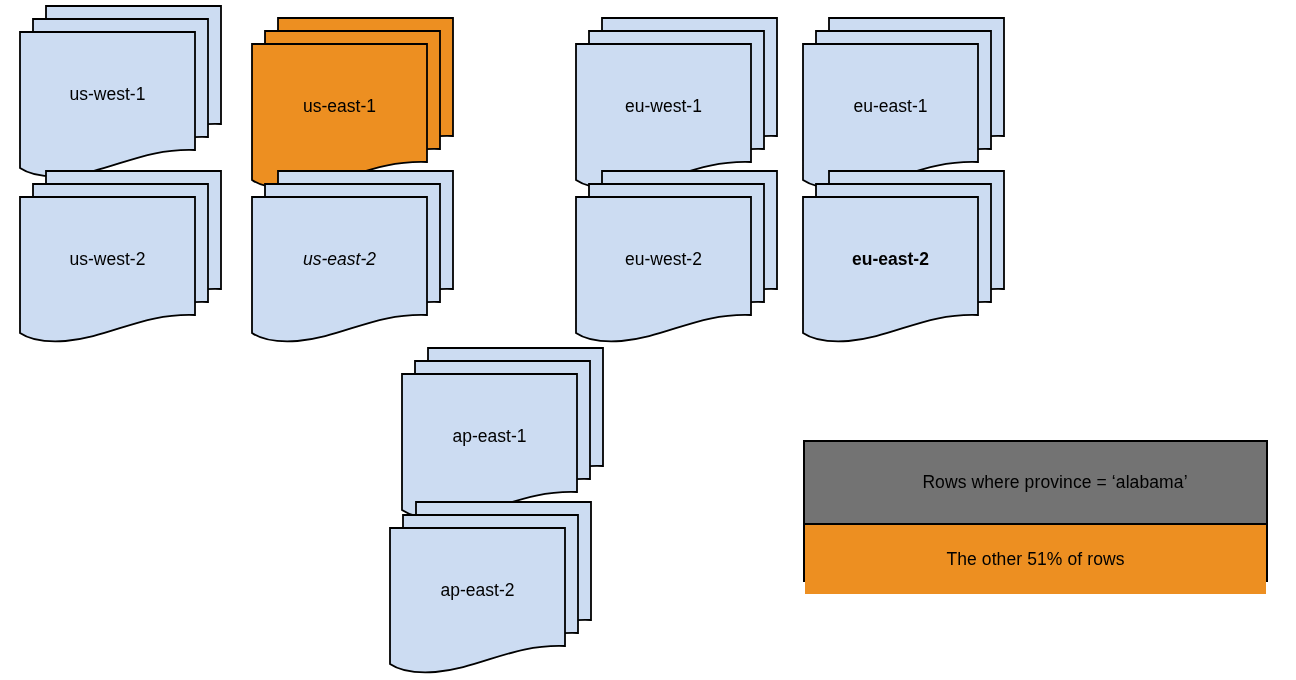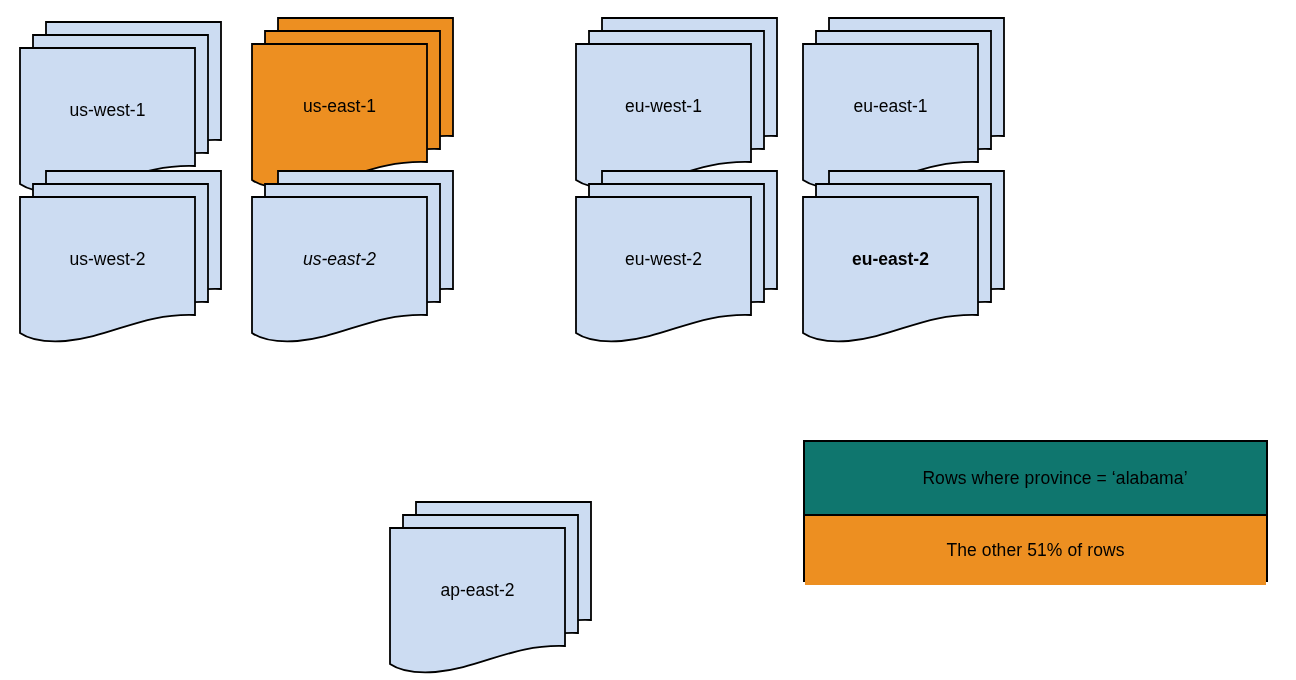--- a/index.html
+++ b/index.html
@@ -50,21 +50,21 @@
     letter-spacing: 0.1px;
   }
   .legend-row.top {
     border-bottom: 2px solid #000000;
   }
 </style>
 </head>
 <body>
 
 <div id="canvas">
-    <div class="stack" style="left: 18px; top: 20px;">
+    <div class="stack" style="left: 18px; top: 4px;">
       <svg width="205" height="174" viewBox="0 0 205 174">
         <g transform="translate(28,2)">
           <path d="M 0 0 L 175 0 L 175 118 C 122.49999999999999 116, 91 140, 45.5 144 C 24.500000000000004 145.5, 8.75 142, 0 136 Z" fill="#CCDCF2" stroke="#000000" stroke-width="1.8" stroke-linejoin="miter"></path>
         </g>
         <g transform="translate(15,15)">
           <path d="M 0 0 L 175 0 L 175 118 C 122.49999999999999 116, 91 140, 45.5 144 C 24.500000000000004 145.5, 8.75 142, 0 136 Z" fill="#CCDCF2" stroke="#000000" stroke-width="1.8" stroke-linejoin="miter"></path>
         </g>
         <g transform="translate(2,28)">
           <path d="M 0 0 L 175 0 L 175 118 C 122.49999999999999 116, 91 140, 45.5 144 C 24.500000000000004 145.5, 8.75 142, 0 136 Z" fill="#CCDCF2" stroke="#000000" stroke-width="1.8" stroke-linejoin="miter"></path>
         </g>
@@ -162,35 +162,49 @@
         </g>
         <g transform="translate(15,15)">
           <path d="M 0 0 L 175 0 L 175 118 C 122.49999999999999 116, 91 140, 45.5 144 C 24.500000000000004 145.5, 8.75 142, 0 136 Z" fill="#CCDCF2" stroke="#000000" stroke-width="1.8" stroke-linejoin="miter"></path>
         </g>
         <g transform="translate(2,28)">
           <path d="M 0 0 L 175 0 L 175 118 C 122.49999999999999 116, 91 140, 45.5 144 C 24.500000000000004 145.5, 8.75 142, 0 136 Z" fill="#CCDCF2" stroke="#000000" stroke-width="1.8" stroke-linejoin="miter"></path>
         </g>
         <text class="doc-label" x="89.5" y="91.72">eu-east-2</text>
       </svg>
     </div>
+    <div class="stack" style="left: 400px; top: 346px;">
+      <svg width="205" height="174" viewBox="0 0 205 174">
+        <g transform="translate(28,2)">
+          <path d="M 0 0 L 175 0 L 175 118 C 122.49999999999999 116, 91 140, 45.5 144 C 24.500000000000004 145.5, 8.75 142, 0 136 Z" fill="#CCDCF2" stroke="#000000" stroke-width="1.8" stroke-linejoin="miter"></path>
+        </g>
+        <g transform="translate(15,15)">
+          <path d="M 0 0 L 175 0 L 175 118 C 122.49999999999999 116, 91 140, 45.5 144 C 24.500000000000004 145.5, 8.75 142, 0 136 Z" fill="#CCDCF2" stroke="#000000" stroke-width="1.8" stroke-linejoin="miter"></path>
+        </g>
+        <g transform="translate(2,28)">
+          <path d="M 0 0 L 175 0 L 175 118 C 122.49999999999999 116, 91 140, 45.5 144 C 24.500000000000004 145.5, 8.75 142, 0 136 Z" fill="#CCDCF2" stroke="#000000" stroke-width="1.8" stroke-linejoin="miter"></path>
+        </g>
+        <text class="doc-label" x="89.5" y="91.72">ap-east-1</text>
+      </svg>
+    </div>
     <div class="stack" style="left: 388px; top: 500px;">
       <svg width="205" height="174" viewBox="0 0 205 174">
         <g transform="translate(28,2)">
           <path d="M 0 0 L 175 0 L 175 118 C 122.49999999999999 116, 91 140, 45.5 144 C 24.500000000000004 145.5, 8.75 142, 0 136 Z" fill="#CCDCF2" stroke="#000000" stroke-width="1.8" stroke-linejoin="miter"></path>
         </g>
         <g transform="translate(15,15)">
           <path d="M 0 0 L 175 0 L 175 118 C 122.49999999999999 116, 91 140, 45.5 144 C 24.500000000000004 145.5, 8.75 142, 0 136 Z" fill="#CCDCF2" stroke="#000000" stroke-width="1.8" stroke-linejoin="miter"></path>
         </g>
         <g transform="translate(2,28)">
           <path d="M 0 0 L 175 0 L 175 118 C 122.49999999999999 116, 91 140, 45.5 144 C 24.500000000000004 145.5, 8.75 142, 0 136 Z" fill="#CCDCF2" stroke="#000000" stroke-width="1.8" stroke-linejoin="miter"></path>
         </g>
         <text class="doc-label" x="89.5" y="91.72">ap-east-2</text>
       </svg>
     </div>
     <div class="legend" style="left: 803px; top: 440px; width: 465px; height: 142px;">
-      <div class="legend-row top" style="background: #0f766e; height: 74px; padding-left: 39px;">
+      <div class="legend-row top" style="background: #737373; height: 83px; padding-left: 39px;">
         <span>Rows where province = ‘alabama’</span>
       </div>
       <div class="legend-row" style="background: rgb(237, 143, 33); height: 69px;">
         <span>The other 51% of rows</span>
       </div>
     </div>
   </div>
 
 </body></html>

